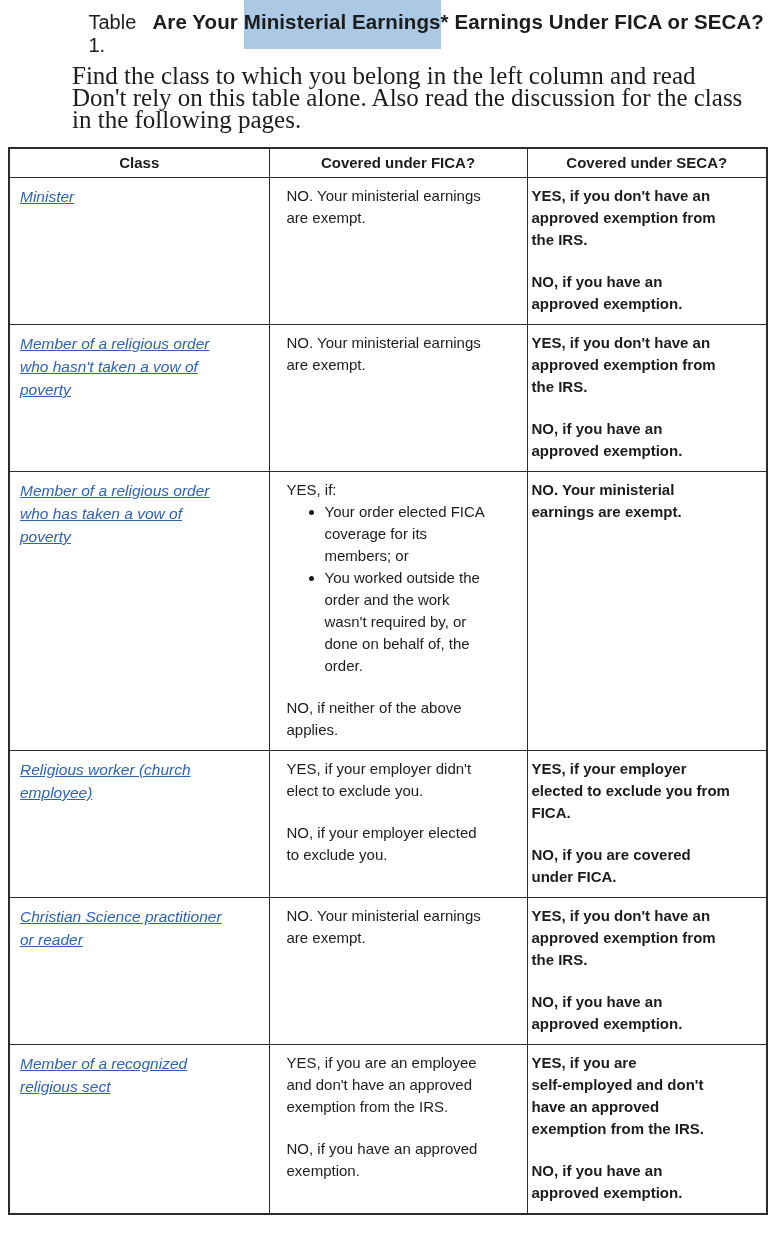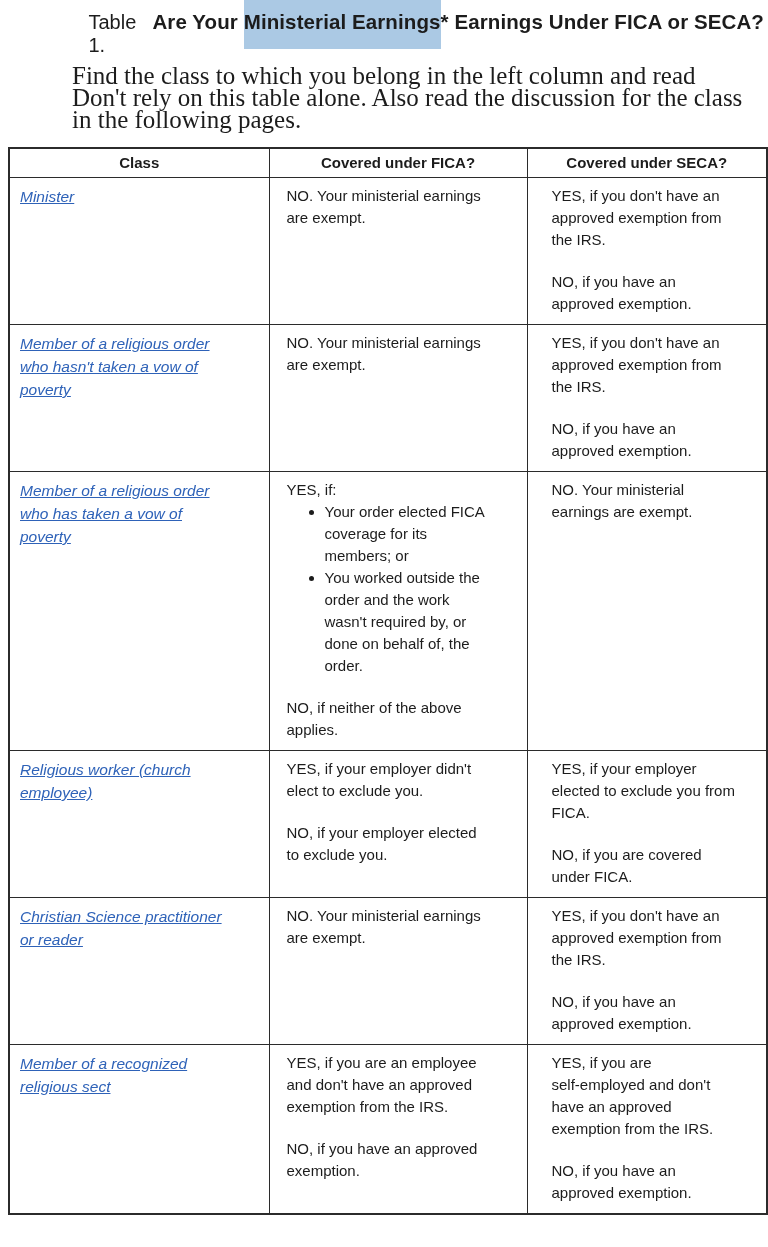--- a/index.html
+++ b/index.html
@@ -31,21 +31,21 @@
   .fica-table th, .fica-table td { border: 1.5px solid #2b2b2b; }
   .fica-table th {
     font-size: 15px; font-weight: bold; text-align: center;
     padding: 4px 2px; height: 16px; line-height: 20px;
   }
   .fica-table td {
     vertical-align: top; font-size: 15px; line-height: 22px;
     padding: 7px 8px 9px 17px;
   }
   .fica-table td.class-cell { padding-left: 10px; padding-right: 10px; font-size: 15.5px; line-height: 23px; }
-  .fica-table td.seca-cell { padding-left: 24px; }
+  .fica-table td.seca-cell { padding-left: 4px; font-weight: bold; }
   .fica-table td p { margin: 0; }
   .fica-table td p + p, .fica-table td ul + p { margin-top: 20px; }
   .fica-table td ul { margin: 0; padding-left: 38px; }
   .fica-table td li { padding-left: 0px; }
   a.class-link {
     color: var(--link, #2e62b8); font-style: italic; text-decoration: underline; cursor: pointer;
   }
 </style>
 </head>
 <body>

